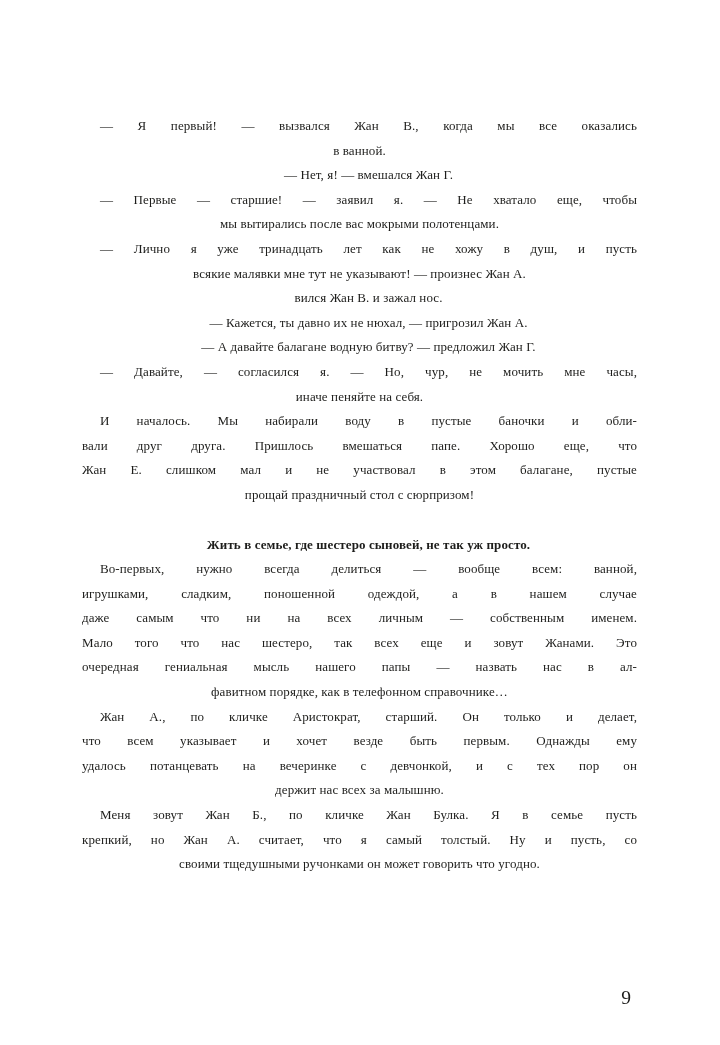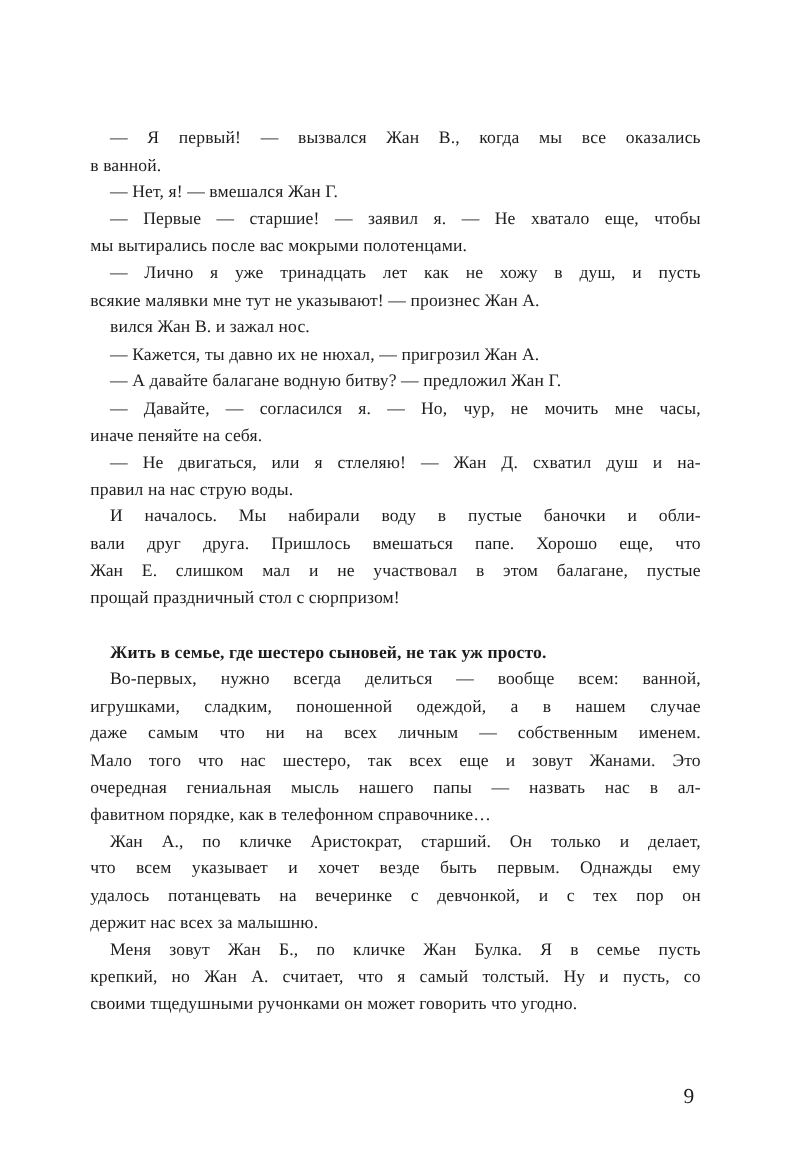--- a/index.html
+++ b/index.html
@@ -18,38 +18,38 @@
   .book-page {
     position: absolute;
     inset: 0;
     background: #ffffff;
   }
   .text-block {
     position: absolute;
     left: 82px;
     top: 114px;
     width: 555px;
-    font-size: 16px;
+    font-size: 13px;
     line-height: 24.6px;
     letter-spacing: 0.1px;
   }
   .para {
     margin: 0;
     padding: 0;
   }
   .para.space-before {
     margin-top: 25px;
     font-weight: bold;
   }
   .para .line:first-child {
     text-indent: 18px;
   }
   .line {
     white-space: normal;
-    text-align: left;
+    text-align: center;
   }
   .line.just {
     text-align: justify;
     text-align-last: justify;
   }
   .page-number {
     position: absolute;
     top: 986px;
     left: 82px;
     width: 549px;
@@ -87,24 +87,20 @@
         <div class="line">— Кажется, ты давно их не нюхал, — пригрозил Жан А.</div>
       </div>
       <div class="para">
         <div class="line">— А давайте балагане водную битву? — предложил Жан Г.</div>
       </div>
       <div class="para">
         <div class="line just">— Давайте, — согласился я. — Но, чур, не мочить мне часы,</div>
         <div class="line">иначе пеняйте на себя.</div>
       </div>
       <div class="para">
-        <div class="line just">— Не двигаться, или я стлеляю! — Жан Д. схватил душ и на-</div>
-        <div class="line">правил на нас струю воды.</div>
-      </div>
-      <div class="para">
         <div class="line just">И началось. Мы набирали воду в пустые баночки и обли-</div>
         <div class="line just">вали друг друга. Пришлось вмешаться папе. Хорошо еще, что</div>
         <div class="line just">Жан Е. слишком мал и не участвовал в этом балагане, пустые</div>
         <div class="line">прощай праздничный стол с сюрпризом!</div>
       </div>
       <div class="para space-before">
         <div class="line">Жить в семье, где шестеро сыновей, не так уж просто.</div>
       </div>
       <div class="para">
         <div class="line just">Во-первых, нужно всегда делиться — вообще всем: ванной,</div>

